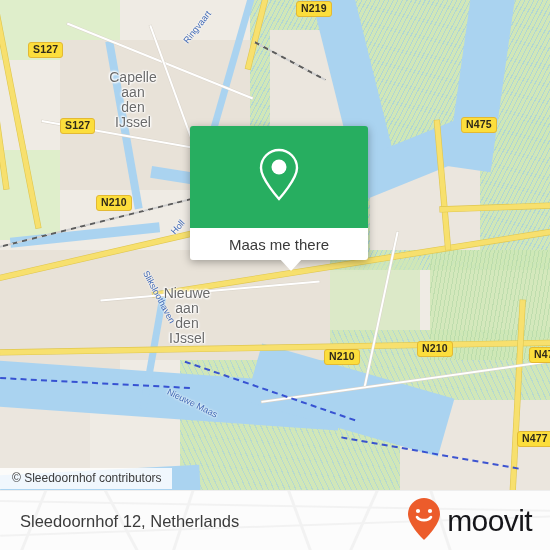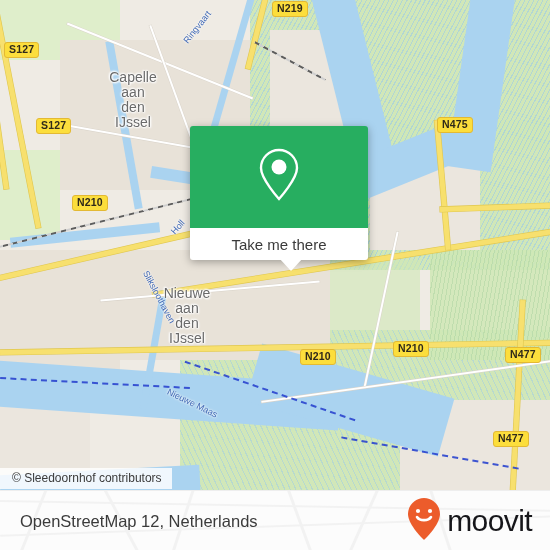--- a/index.html
+++ b/index.html
@@ -44,21 +44,21 @@
   .road-minor{position:absolute;background:#ffffff;box-shadow:0 0 0 .5px #d9d3c9;}
   .rail{position:absolute;
     background-image:repeating-linear-gradient(90deg,#5d5d5d 0 5px,#cfcfcf 5px 10px);
     height:2px;}
 
   
   .shield{position:absolute;
     background:#fcde3c;border:1.5px solid #e3b934;border-radius:3px;
     color:#2f2a1a;font-size:10.5px;font-weight:bold;
     padding:1px 4px 2px 4px;line-height:11px;letter-spacing:.2px;
-    font-family:"Liberation Sans",sans-serif;white-space:nowrap;}
+    font-family:"Liberation Sans",sans-serif;white-space:nowrap;margin-left:24px;}
 
   
   .place{position:absolute;color:#6a6a6a;text-align:center;
     font-size:14px;line-height:15px;font-family:"Liberation Sans",sans-serif;
     text-shadow:0 0 2px #fff,0 0 2px #fff,0 0 3px #fff,1px 1px 2px #fff,-1px -1px 2px #fff;
     white-space:pre-line;}
   .waterlabel{position:absolute;color:#4169b5;font-size:9px;
     font-family:"Liberation Sans",sans-serif;white-space:nowrap;
     text-shadow:0 0 2px #fff,0 0 3px #fff;}
 
@@ -189,41 +189,41 @@
     <div class="popup">
       <div class="popup-top">
         <span>
           <svg width="44" height="56" viewBox="0 0 44 56" aria-hidden="true">
             <path d="M22 3 C12 3 4 11 4 21 C4 32 22 52 22 52 C22 52 40 32 40 21 C40 11 32 3 22 3 Z" fill="none" stroke="#ffffff" stroke-width="2.4"></path>
             <circle cx="22" cy="20" r="7.5" fill="#ffffff"></circle>
           </svg>
         </span>
       </div>
       <div class="popup-bottom">
-        <span class="popup-label">Take me there</span>
+        <span class="popup-label">Maas me there</span>
       </div>
     </div>
     <div class="popup-tail" style="left:279px;top:258px;transform:none;"></div>
 
     <div class="attrib">© Sleedoornhof contributors</div>
   </div>
 
   <div class="footer">
     <div class="footer-watermark">
       <div class="footer-wm-line" style="left:30px;top:-20px;width:3px;height:110px;transform:rotate(22deg);"></div>
       <div class="footer-wm-line" style="left:120px;top:-30px;width:3px;height:120px;transform:rotate(-28deg);"></div>
       <div class="footer-wm-line" style="left:180px;top:-20px;width:3px;height:110px;transform:rotate(18deg);"></div>
       <div class="footer-wm-line" style="left:300px;top:-20px;width:3px;height:110px;transform:rotate(-20deg);"></div>
       <div class="footer-wm-line" style="left:360px;top:-20px;width:3px;height:110px;transform:rotate(24deg);"></div>
       <div class="footer-wm-line" style="left:440px;top:-25px;width:3px;height:115px;transform:rotate(-18deg);"></div>
       <div class="footer-wm-line" style="left:0px;top:34px;width:560px;height:2px;transform:rotate(-2deg);"></div>
       <div class="footer-wm-line" style="left:0px;top:14px;width:560px;height:2px;transform:rotate(1deg);"></div>
     </div>
 
-    <div class="footer-addr">OpenStreetMap 12, Netherlands</div>
+    <div class="footer-addr">Sleedoornhof 12, Netherlands</div>
 
     <div class="brand">
       <span>
         <svg width="34" height="44" viewBox="0 0 34 44" aria-hidden="true">
           <path d="M17 1 C8.2 1 1 8.2 1 17 C1 28 17 43 17 43 C17 43 33 28 33 17 C33 8.2 25.8 1 17 1 Z" fill="#ec5c2b"></path>
           <circle cx="11" cy="14" r="2.1" fill="#ffffff"></circle>
           <circle cx="23" cy="14" r="2.1" fill="#ffffff"></circle>
           <path d="M10 20 C12.6 24.2 21.4 24.2 24 20" fill="none" stroke="#ffffff" stroke-width="2.6" stroke-linecap="round"></path>
         </svg>
       </span>

